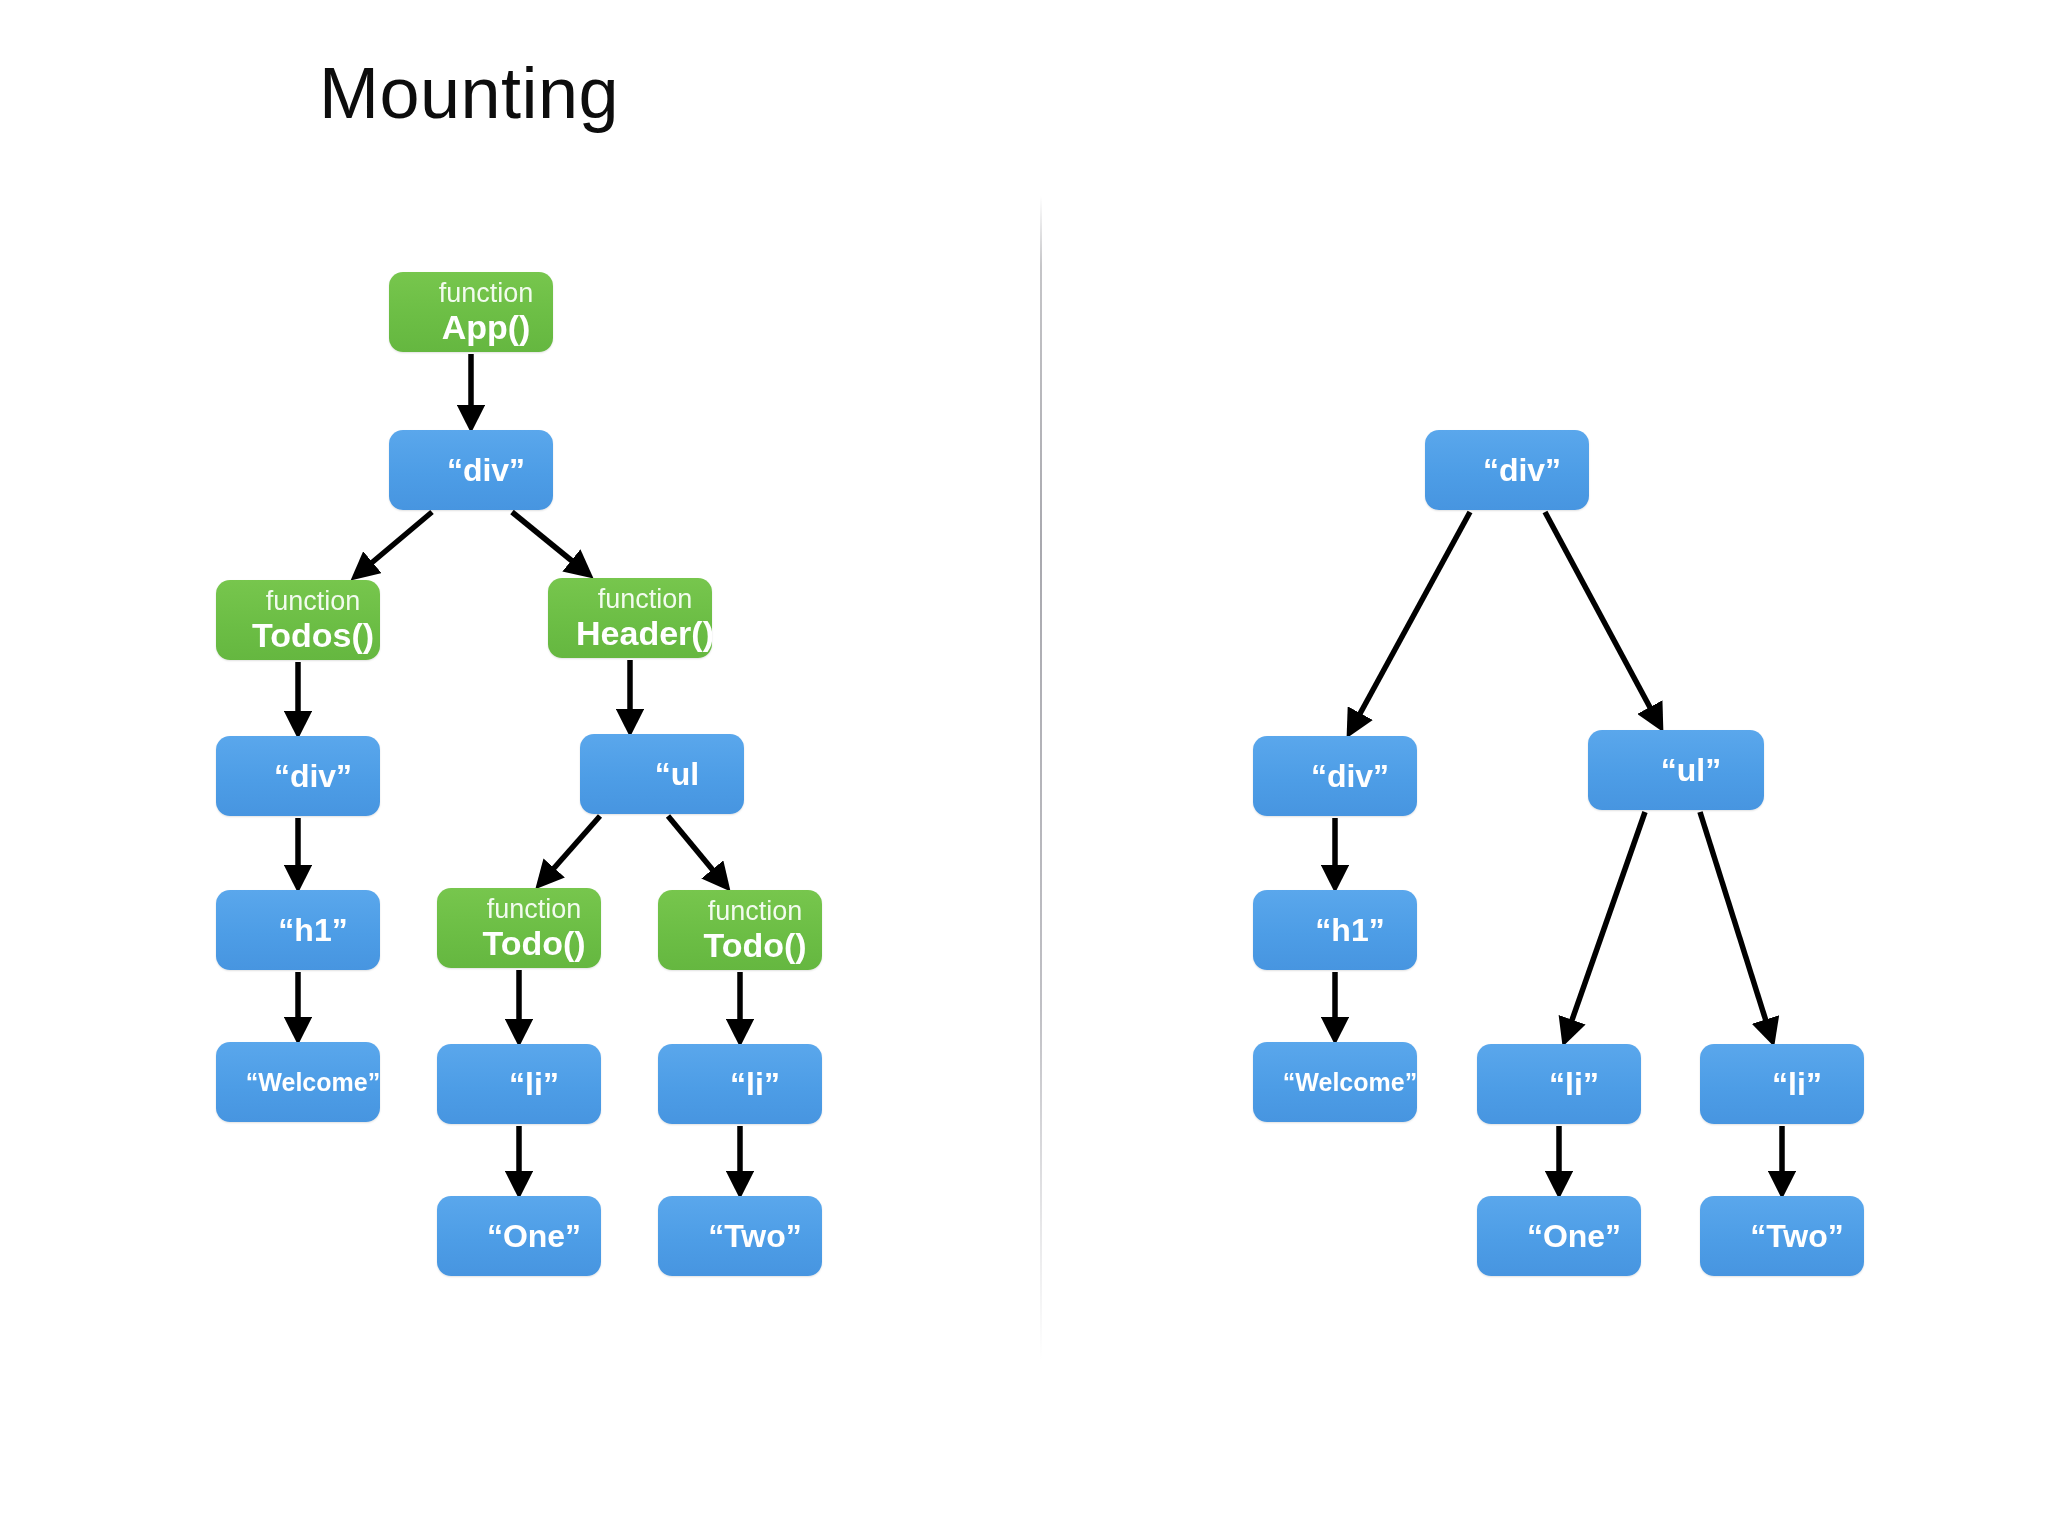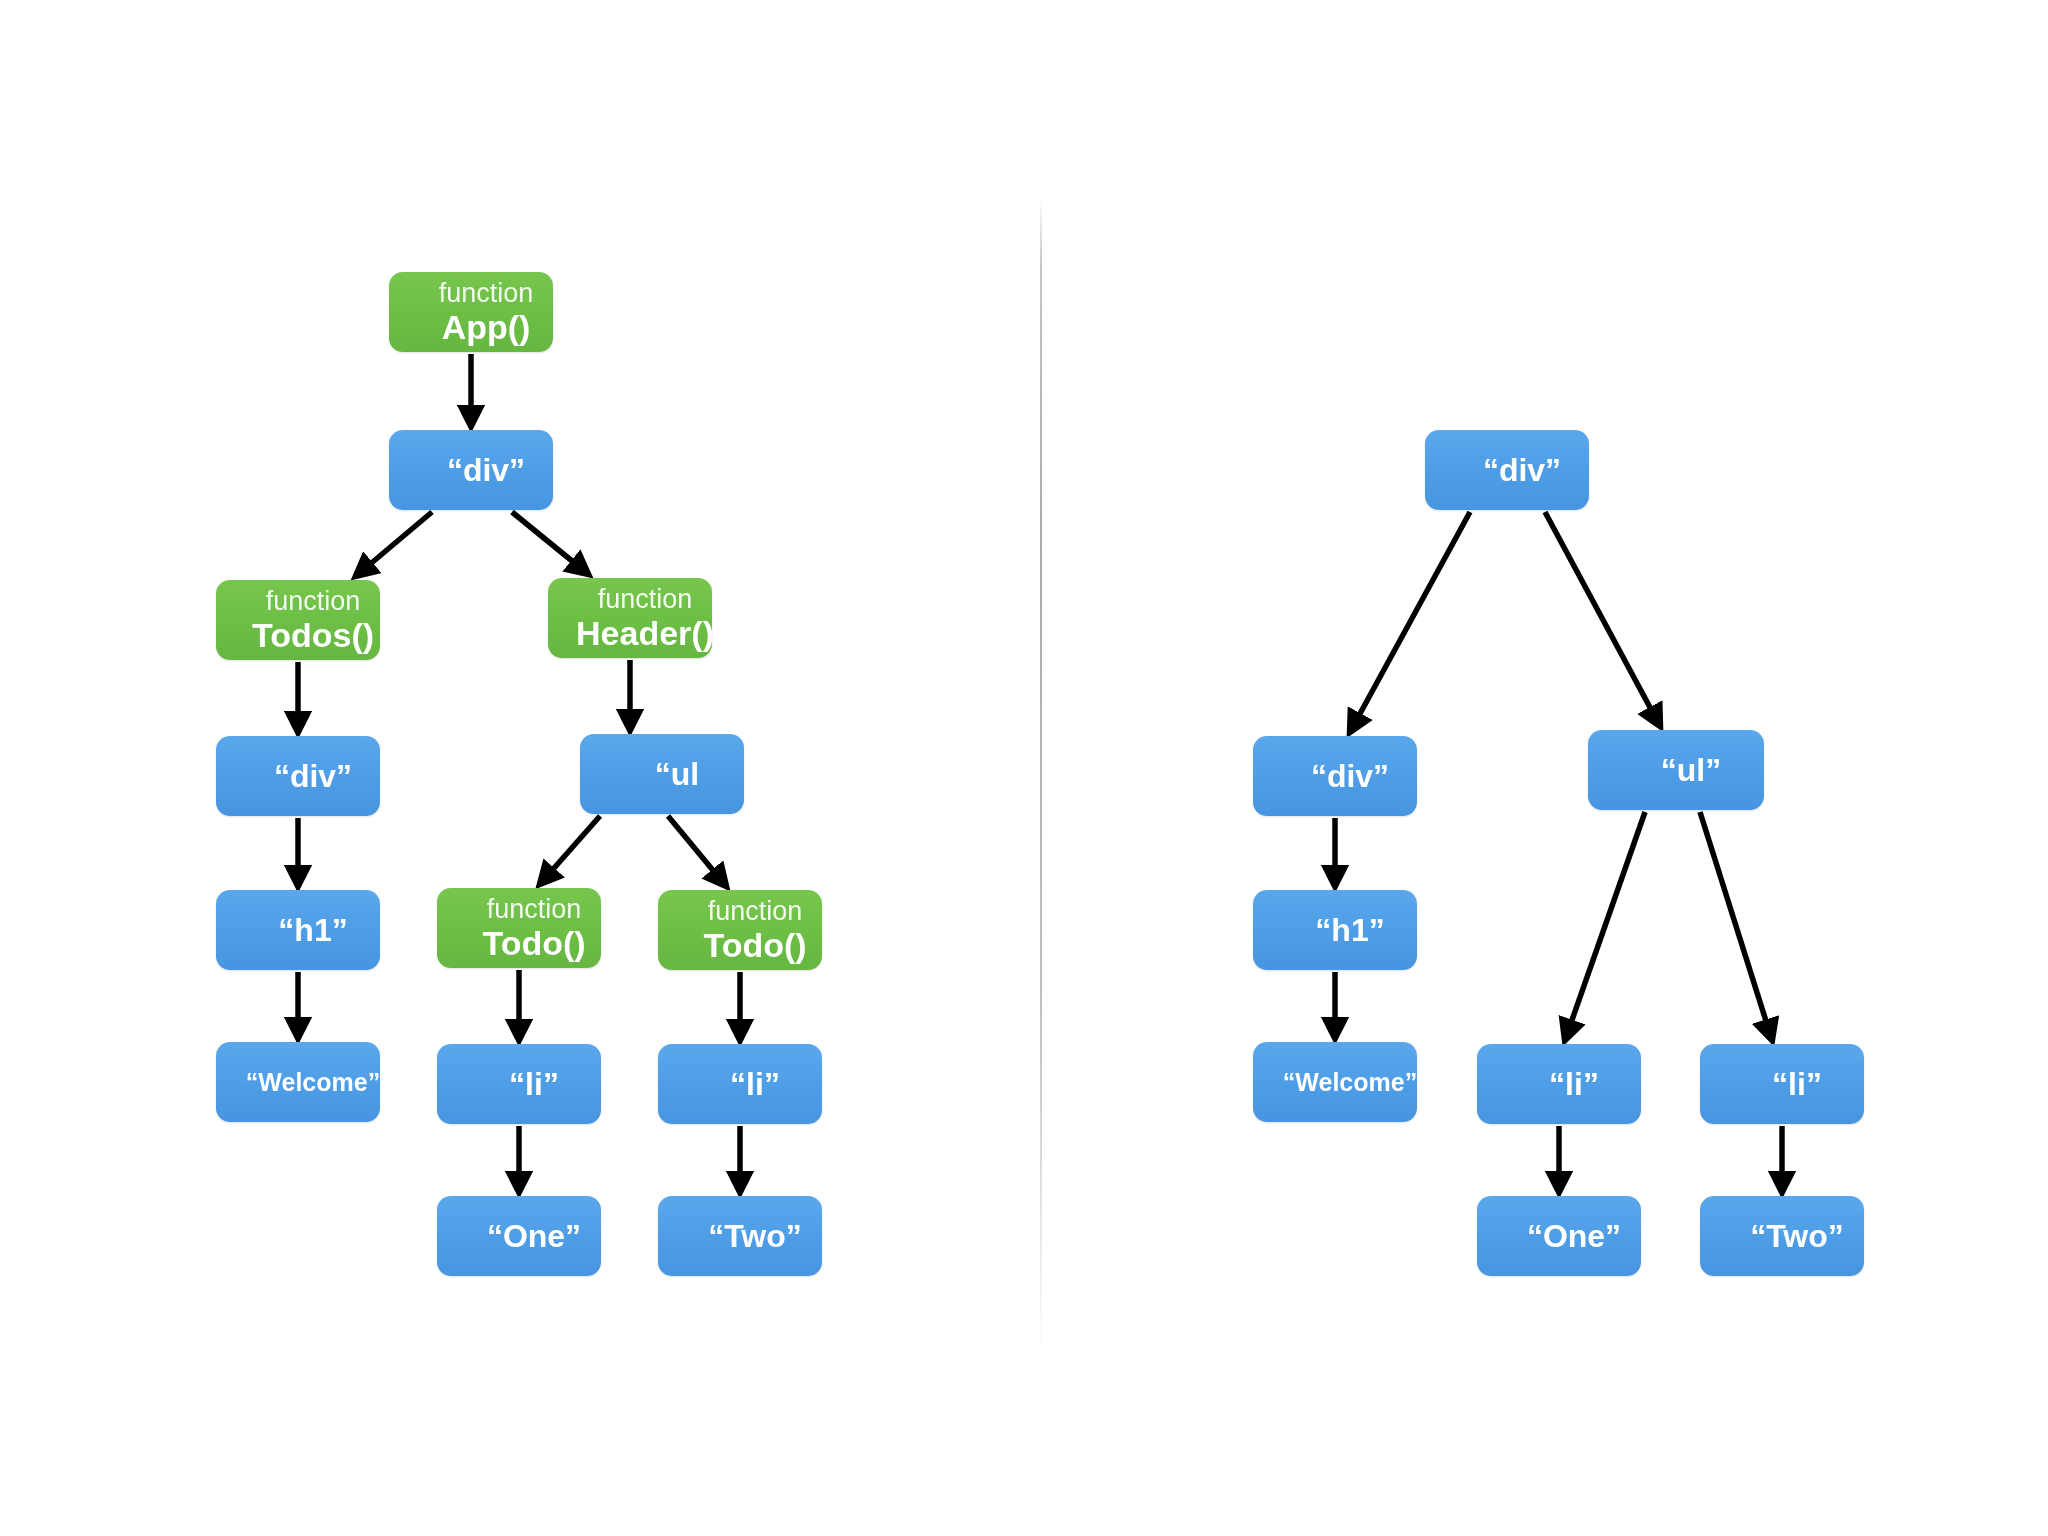--- a/index.html
+++ b/index.html
@@ -91,20 +91,21 @@
     width: 2048px;
     height: 1536px;
     pointer-events: none;
   }
 </style>
 </head>
 <body>
 
 <div id="stage">
 
+  <div class="panel-title" style="left:469px; top:52px;">Mounting</div>
 
   <div class="divider" style="left:1040px; top:196px; height:1164px;"></div>
 
   <svg class="edges" viewBox="0 0 2048 1536" xmlns="http://www.w3.org/2000/svg">
     <defs>
       <marker id="arrowhead" markerWidth="5.2" markerHeight="5.2" refX="3.9" refY="2.6" orient="auto" markerUnits="strokeWidth">
         <path d="M 0 0 L 5.2 2.6 L 0 5.2 z" fill="#000000"></path>
       </marker>
     </defs>
     <g id="edge-group-mounting" stroke="#000000" stroke-width="5.5" fill="none" marker-end="url(#arrowhead)">

